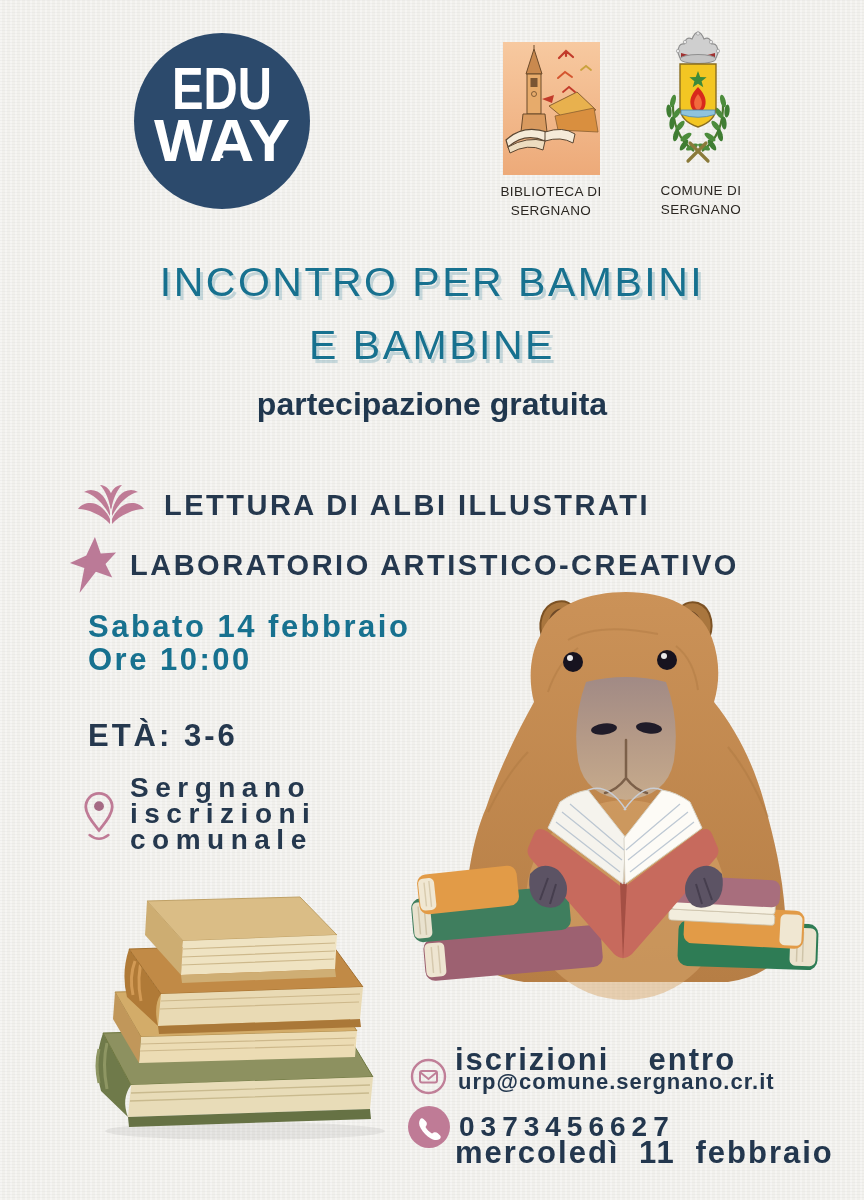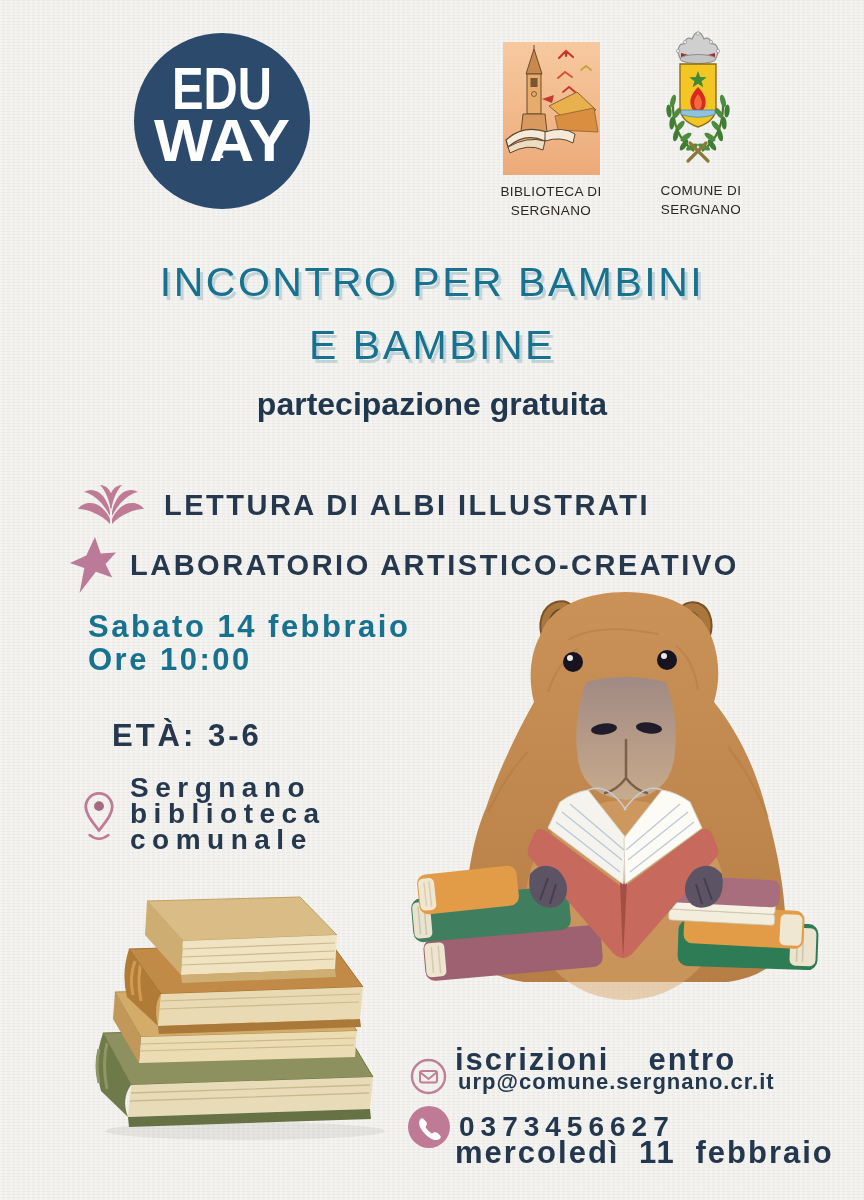--- a/index.html
+++ b/index.html
@@ -37,21 +37,21 @@
               font-size:29px; letter-spacing:2.5px; }
   .act1 { left:76px; top:482px; }
   .act2 { left:68px; top:536px; }
   .act1 .act-label { margin-left:18px; }
   .act2 .act-label { margin-left:12px; }
 
   
   .schedule { left:88px; top:610px; color:#17718f; font-weight:bold; font-size:31px;
               line-height:33px; letter-spacing:2.5px; }
   .age { left:88px; top:718px; color:#25384e; font-weight:bold; font-size:31px;
-         letter-spacing:3px;margin-left:24px; }
+         letter-spacing:3px; }
   .loc-pin { left:82px; top:789px; width:34px; height:56px; }
   .loc-text { left:130px; top:775px; color:#25384e; font-weight:bold; font-size:28px;
               line-height:26px; letter-spacing:6.5px; }
 
   
   .capybara { left:398px; top:582px; width:462px; height:440px; }
   .bookstack { left:85px; top:893px; width:315px; height:250px; }
 
   
   .registration { left:455px; top:982px; color:#23374e; font-weight:bold; font-size:31px;
@@ -185,21 +185,21 @@
 
   <div class="abs age">ETÀ: 3-6</div>
 
   <svg class="abs loc-pin" viewBox="0 0 36 58">
     <path d="M18 4 C9.5 4 4 11 4 18.5 C4 27.5 13 37 18 43 C23 37 32 27.5 32 18.5 C32 11 26.5 4 18 4 Z" fill="none" stroke="#bf7b96" stroke-width="3"></path>
     <circle cx="18" cy="17.5" r="5.2" fill="#a56a84"></circle>
     <path d="M8 48 Q18 56 28 48" fill="none" stroke="#bf7b96" stroke-width="2.6" stroke-linecap="round"></path>
   </svg>
   <div class="abs loc-text">
     <div>Sergnano</div>
-    <div>biblioteca</div>
+    <div>iscrizioni</div>
     <div>comunale</div>
   </div>
 
   <svg class="abs capybara" viewBox="0 0 462 440">
     <defs>
       <linearGradient id="furG" x1="0" y1="0" x2="0" y2="1">
         <stop offset="0" stop-color="#cb9258"></stop>
           <stop offset="1" stop-color="#b67e45"></stop>
       </linearGradient>
       <linearGradient id="muzzG" x1="0" y1="0" x2="0" y2="1">

